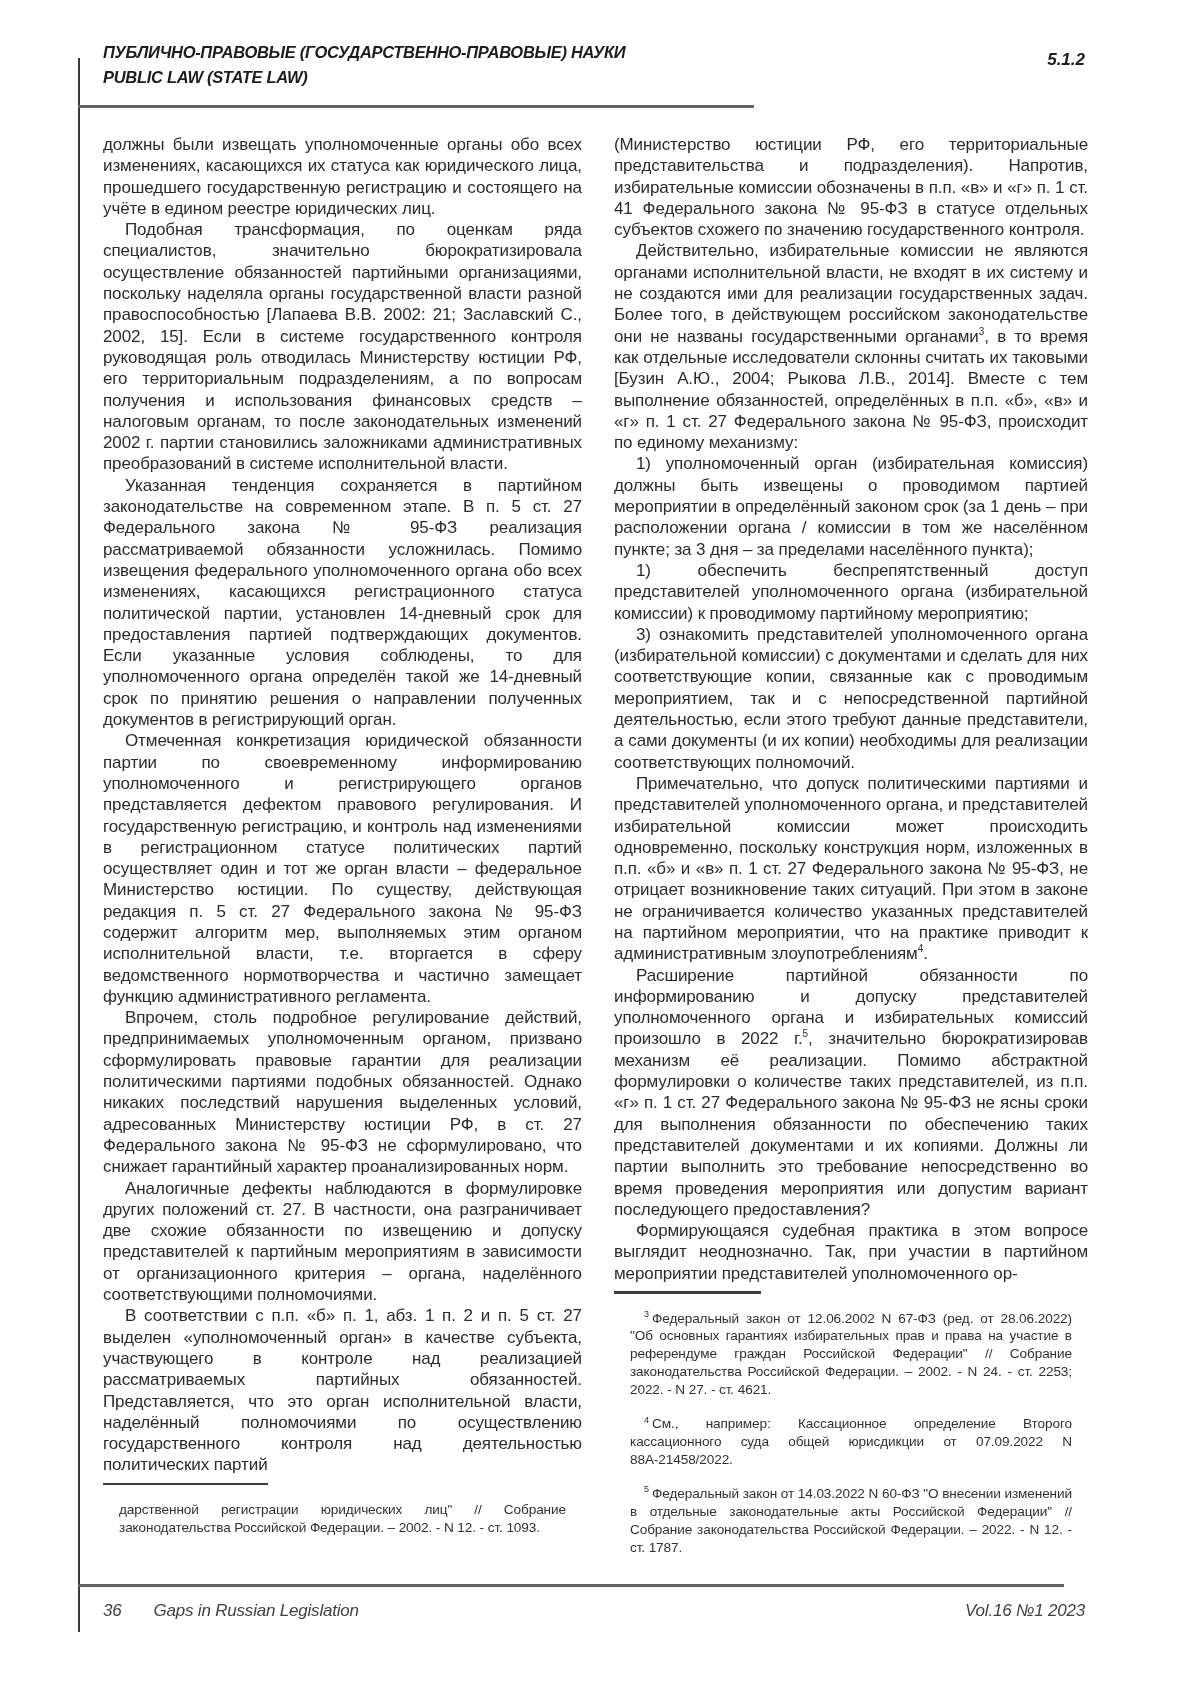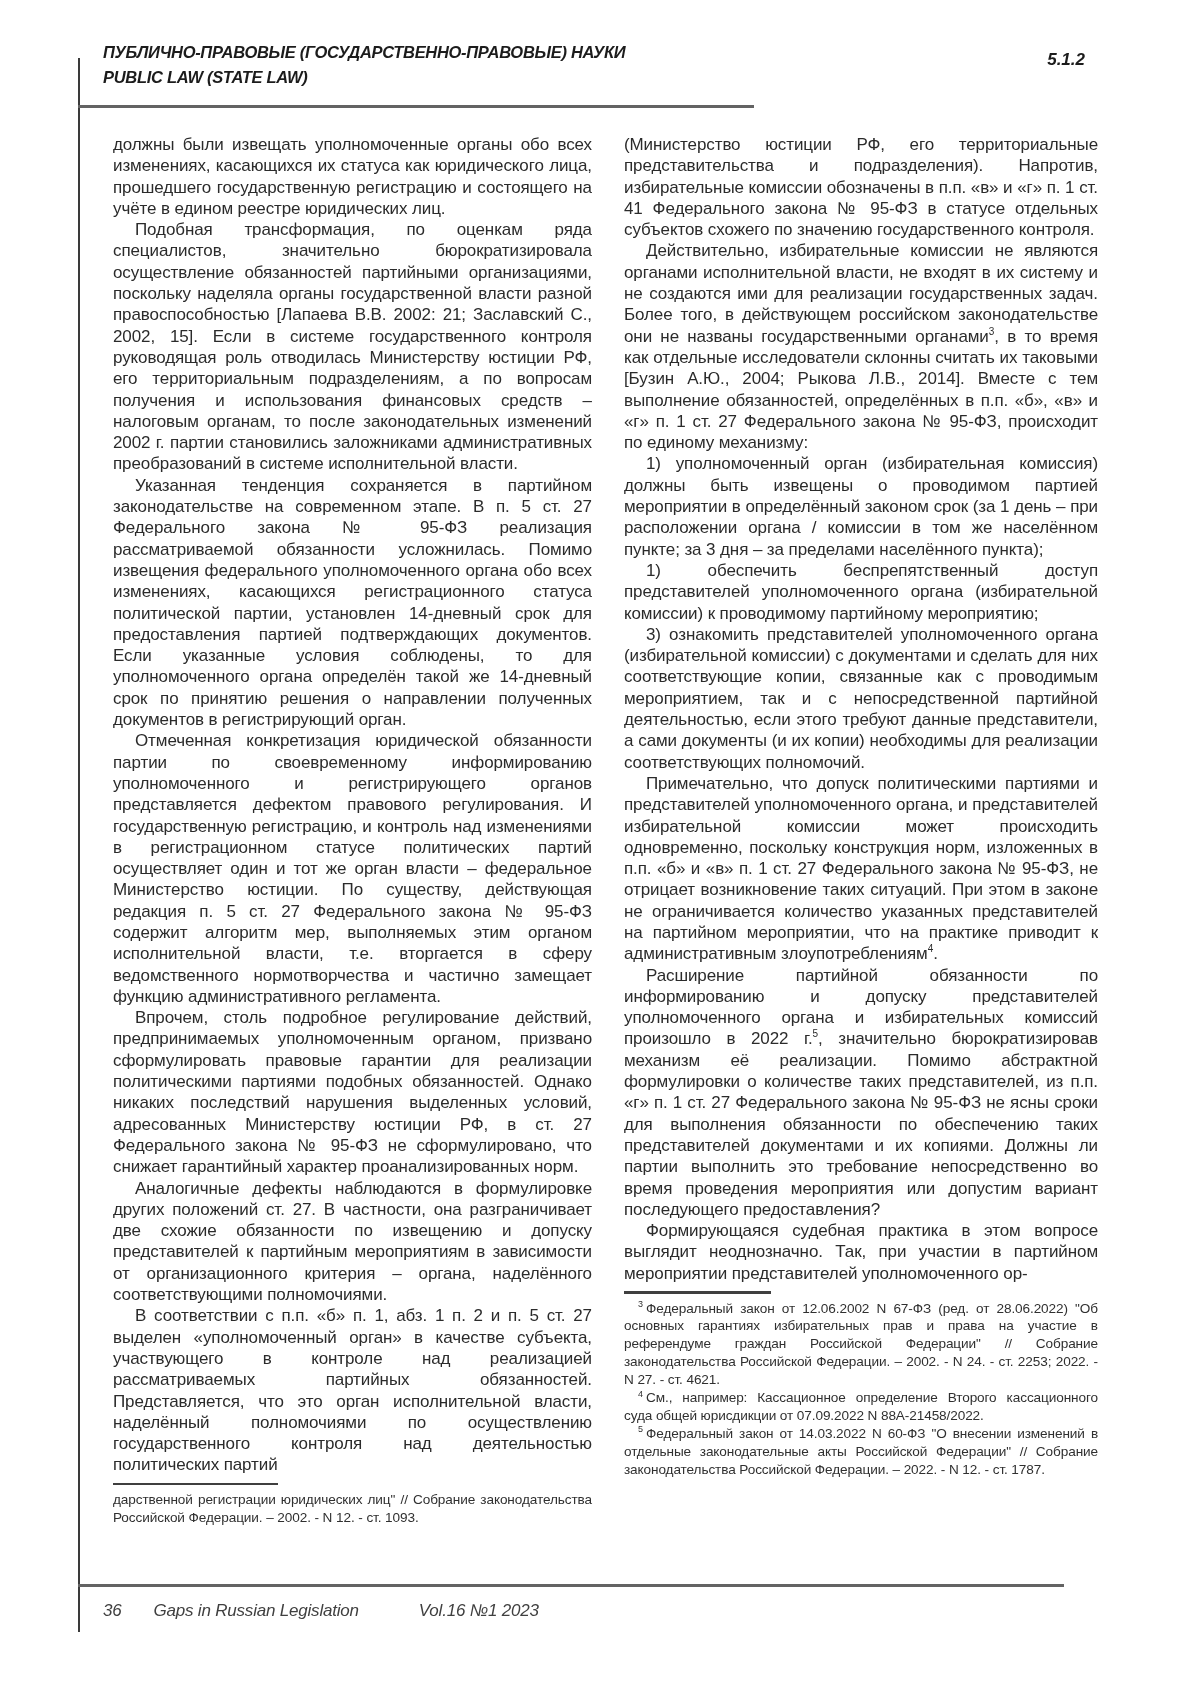--- a/index.html
+++ b/index.html
@@ -22,21 +22,21 @@
     color:#1c1c1c;
   }
   .section-code{
     position:absolute;right:115px;top:50px;
     font-weight:bold;font-style:italic;font-size:17px;color:#1c1c1c;
   }
   .header-rule{
     position:absolute;left:78px;top:105px;width:676px;height:3px;background:#636363;
   }
   .body{
-    position:absolute;left:113px;top:134px;width:985px;height:1446px;
+    position:absolute;left:103px;top:134px;width:985px;height:1446px;
     display:flex;gap:32px;overflow:hidden;
   }
   .col{width:482px;}
   .col.right{width:477px;}
   .para{
     margin:0;
     font-size:17px;line-height:21.3px;
     text-align:justify;text-indent:22px;
     letter-spacing:-0.1px;
   }
@@ -44,38 +44,38 @@
   .sup{
     font-size:10px;line-height:0;vertical-align:super;letter-spacing:0;
   }
   .fn-sep{
     border:none;height:2.5px;background:#3f3f3f;
     margin:7px 0 6px 0;
   }
   .fn-sep.left-col{width:165px;}
   .fn-sep.right-col{width:147px;}
   .footnote{
-    margin:0;
+    margin:16px;
     font-size:13.6px;line-height:17.9px;
     text-align:justify;letter-spacing:-0.1px;color:#303030;
   }
   .footnote.indent-first{text-indent:14px;}
   .footnote .sup{font-size:9px;margin-right:3px;}
   .footer-rule{
     position:absolute;left:78px;top:1584px;width:986px;height:3px;background:#636363;
   }
   .footer{
     position:absolute;left:103px;top:1598px;width:982px;
     font-style:italic;font-size:17px;line-height:26px;letter-spacing:-0.2px;
     color:#404040;
     display:flex;align-items:flex-start;
   }
   .footer .page-num{font-style:italic;margin-right:32px;}
   .footer .journal{flex:0 0 auto;}
-  .footer .vol{flex:1 1 auto;text-align:left;padding-left:60px;}
+  .footer .vol{flex:1 1 auto;text-align:right;padding-left:60px;}
   .footer .issn{flex:0 0 auto;text-align:right;}
   .footer .issn div{white-space:nowrap;}
 </style>
 </head>
 <body>
 
 <div class="page">
 
   <div class="vline"></div>
 

